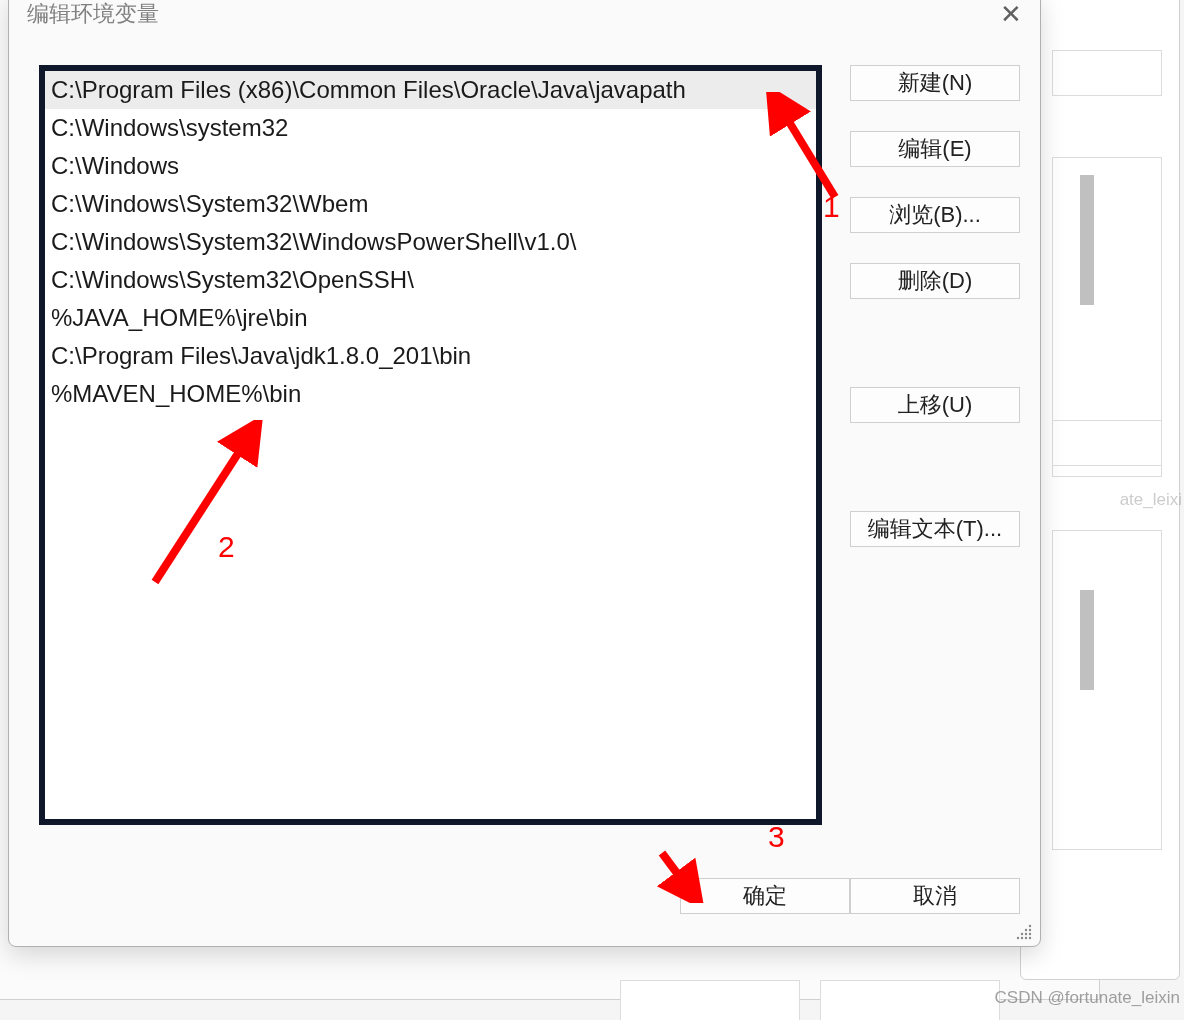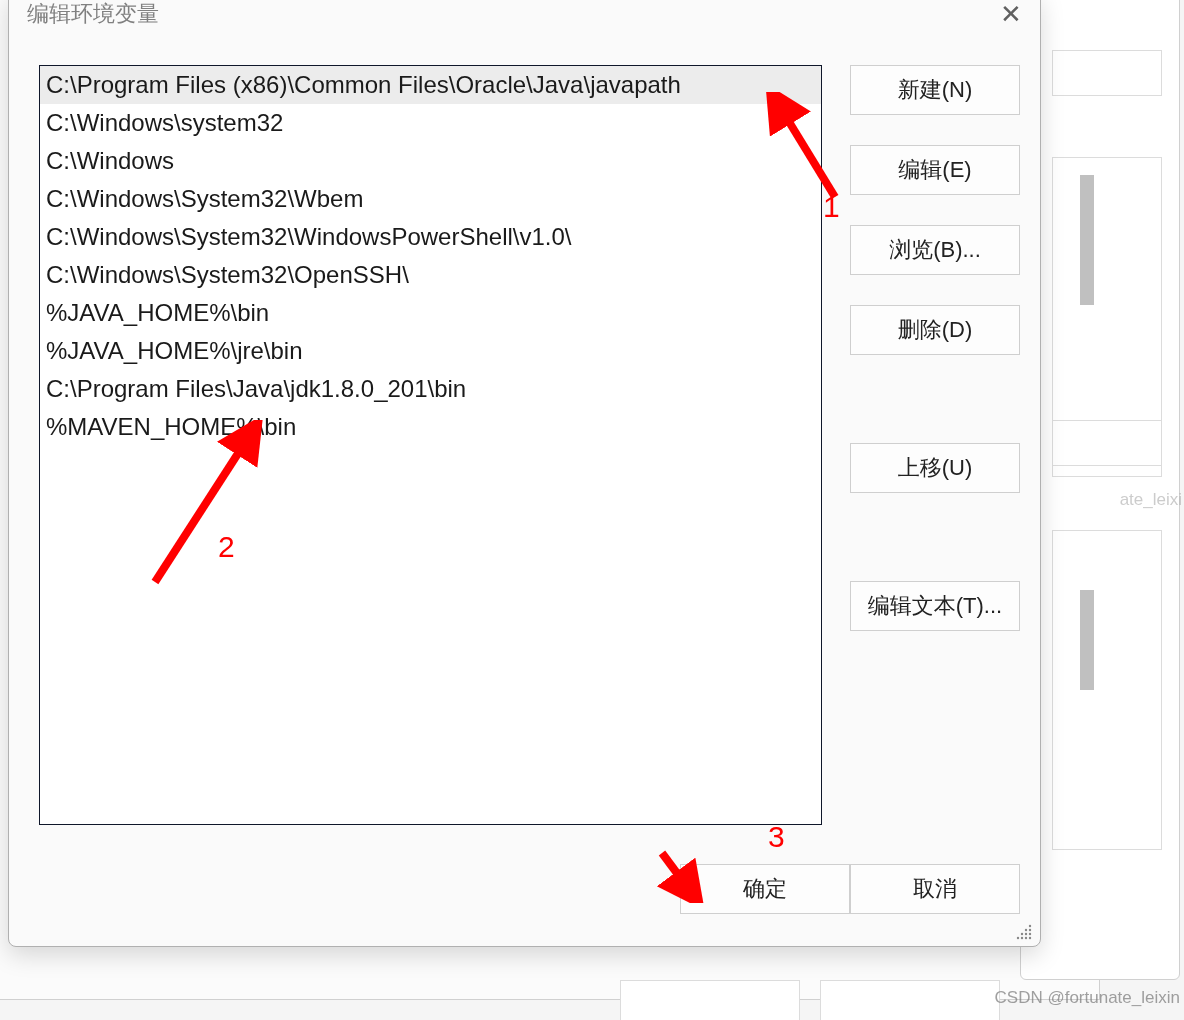--- a/index.html
+++ b/index.html
@@ -77,21 +77,21 @@
     }
     .dialog-body {
       display: flex;
       padding: 30px 20px 10px 30px;
       gap: 28px;
     }
     .listbox {
       flex: 1;
       height: 760px;
       background: #fff;
-      border: 1px solid #0f172a;
+      border: 6px solid #0f172a;
       overflow: hidden;
     }
     .list-item {
       padding: 2px 6px 2px 6px;
       font-size: 24px;
       color: #1a1a1a;
       line-height: 34px;
       white-space: nowrap;
       cursor: default;
     }
@@ -103,21 +103,21 @@
       display: flex;
       flex-direction: column;
       gap: 30px;
     }
     .btn-group {
       display: flex;
       flex-direction: column;
       gap: 30px;
     }
     .btn {
-      height: 50px;
+      height: 36px;
       background: #fdfdfd;
       border: 1px solid #cfcfcf;
       font-size: 22px;
       color: #222;
       cursor: pointer;
       display: flex;
       align-items: center;
       justify-content: center;
       font-family: inherit;
     }
@@ -185,21 +185,20 @@
     <span class="close-icon">✕</span>
   </div>
   <div class="dialog-body">
     <div class="listbox">
       <div class="list-item selected">C:\Program Files (x86)\Common Files\Oracle\Java\javapath</div>
       <div class="list-item">C:\Windows\system32</div>
       <div class="list-item">C:\Windows</div>
       <div class="list-item">C:\Windows\System32\Wbem</div>
       <div class="list-item">C:\Windows\System32\WindowsPowerShell\v1.0\</div>
       <div class="list-item">C:\Windows\System32\OpenSSH\</div>
-      <div class="list-item">%JAVA_HOME%\bin</div>
       <div class="list-item">%JAVA_HOME%\jre\bin</div>
       <div class="list-item">C:\Program Files\Java\jdk1.8.0_201\bin</div>
       <div class="list-item">%MAVEN_HOME%\bin</div>
     </div>
     <div class="side-buttons">
       <div class="btn-group">
         <button class="btn">新建(N)</button>
         <button class="btn">编辑(E)</button>
         <button class="btn">浏览(B)...</button>
         <button class="btn">删除(D)</button>

